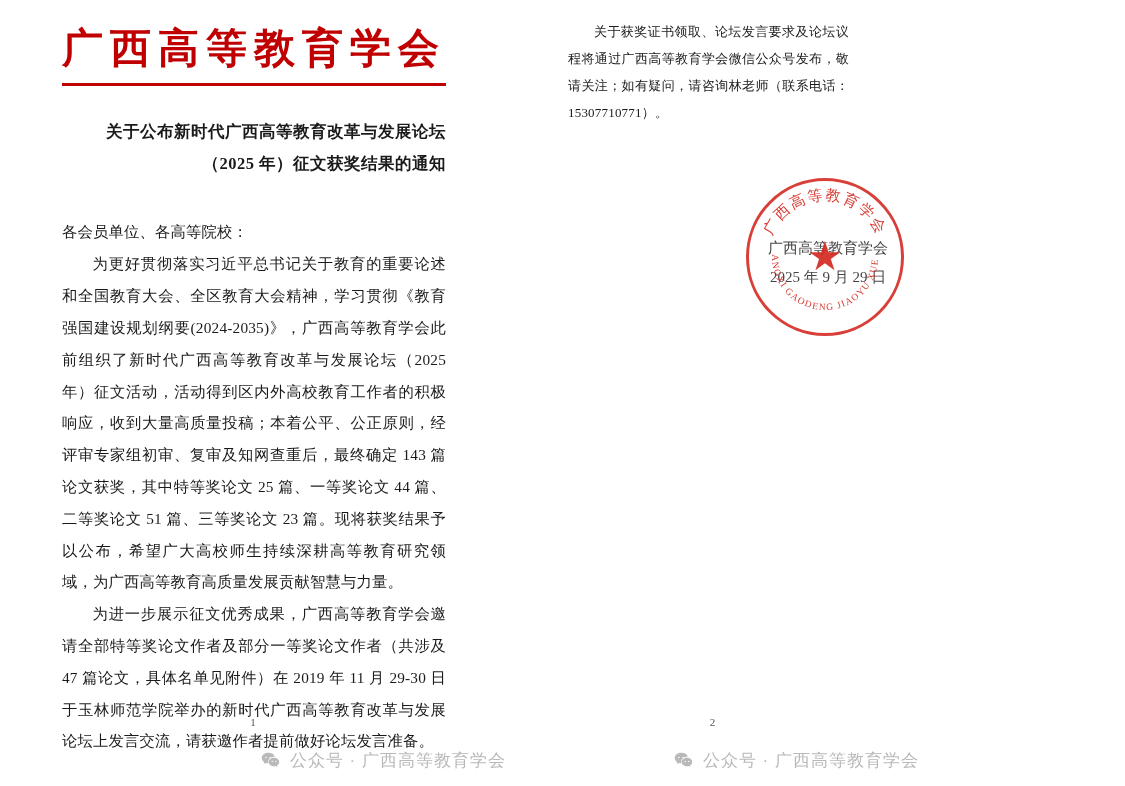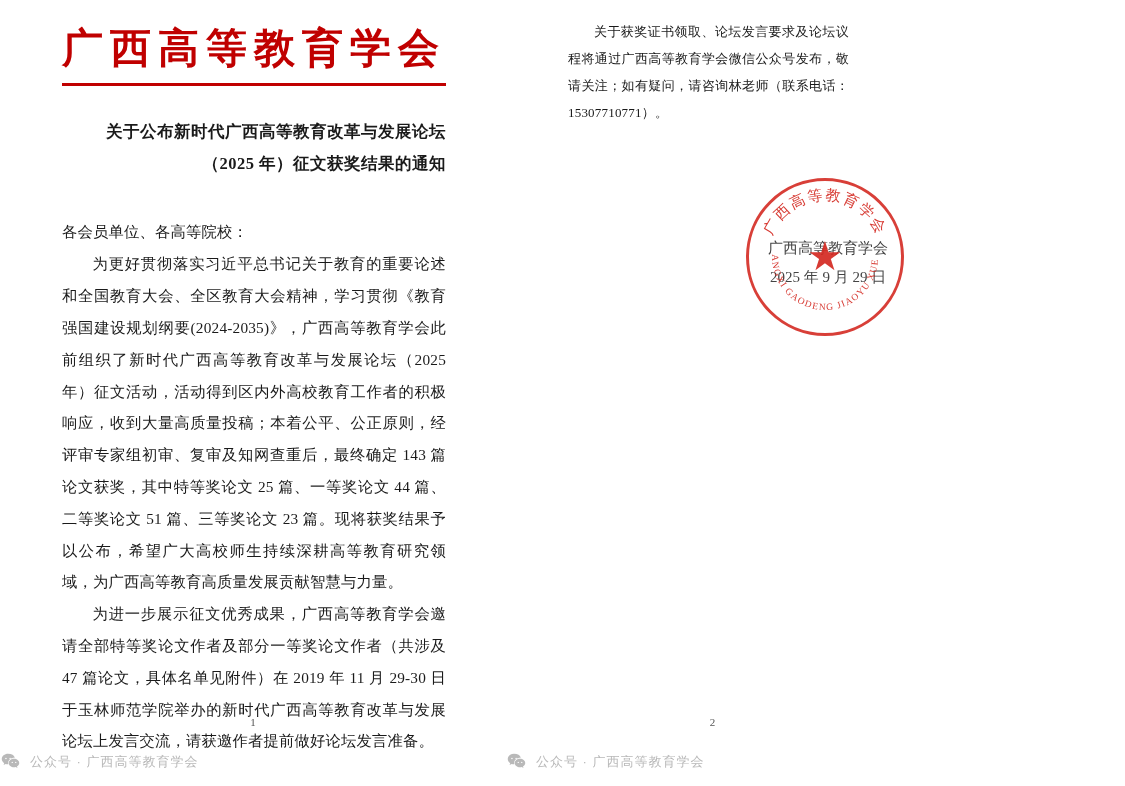--- a/index.html
+++ b/index.html
@@ -158,24 +158,24 @@
     font-size: 11px;
     color: #555;
   }
   .watermark {
     position: absolute;
     bottom: 14px;
     left: 0;
     width: 100%;
     display: flex;
     align-items: center;
-    justify-content: flex-start;
+    justify-content: flex-end;
     gap: 9px;
     color: #b9b9b9;
-    font-size: 13px;
+    font-size: 17px;
     font-family: "Liberation Sans", sans-serif;
     letter-spacing: 1px;
   }
   .wechat-icon {
     display: inline-block;
     width: 21px;
     height: 21px;
     position: relative;
   }
   .wechat-icon svg { display: block; }

